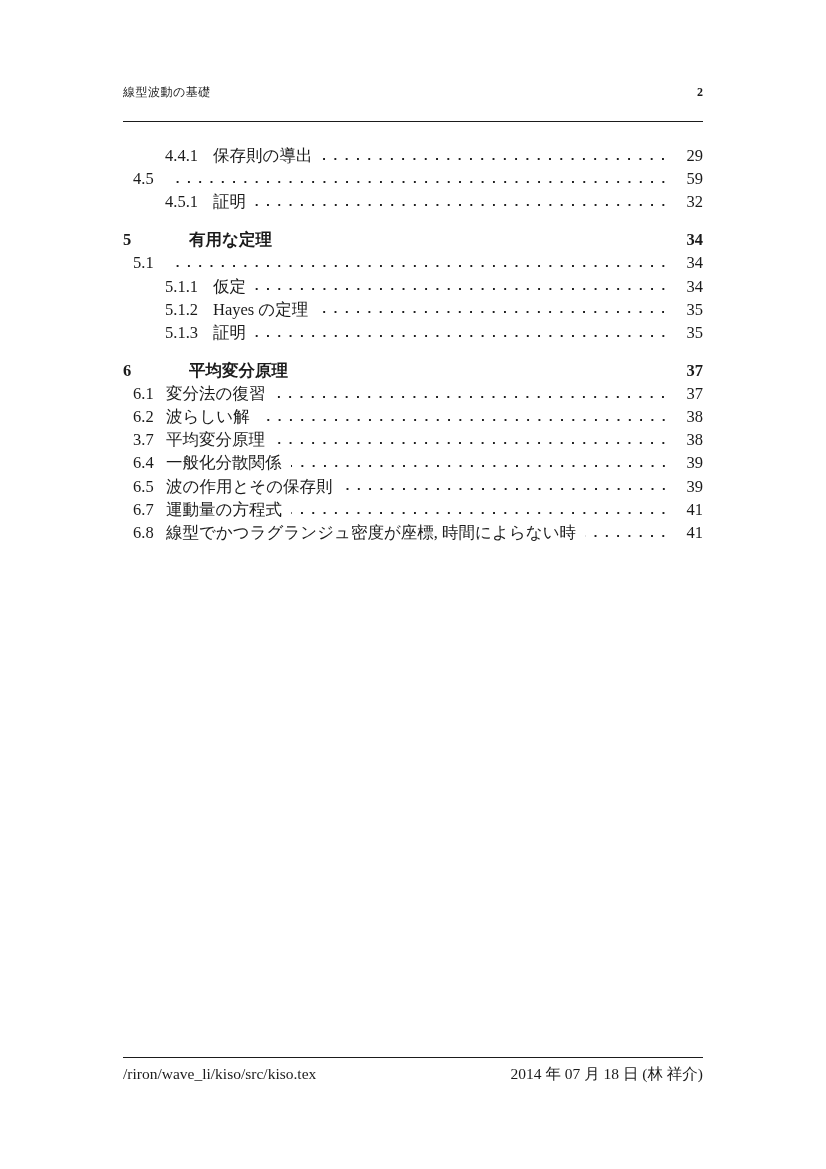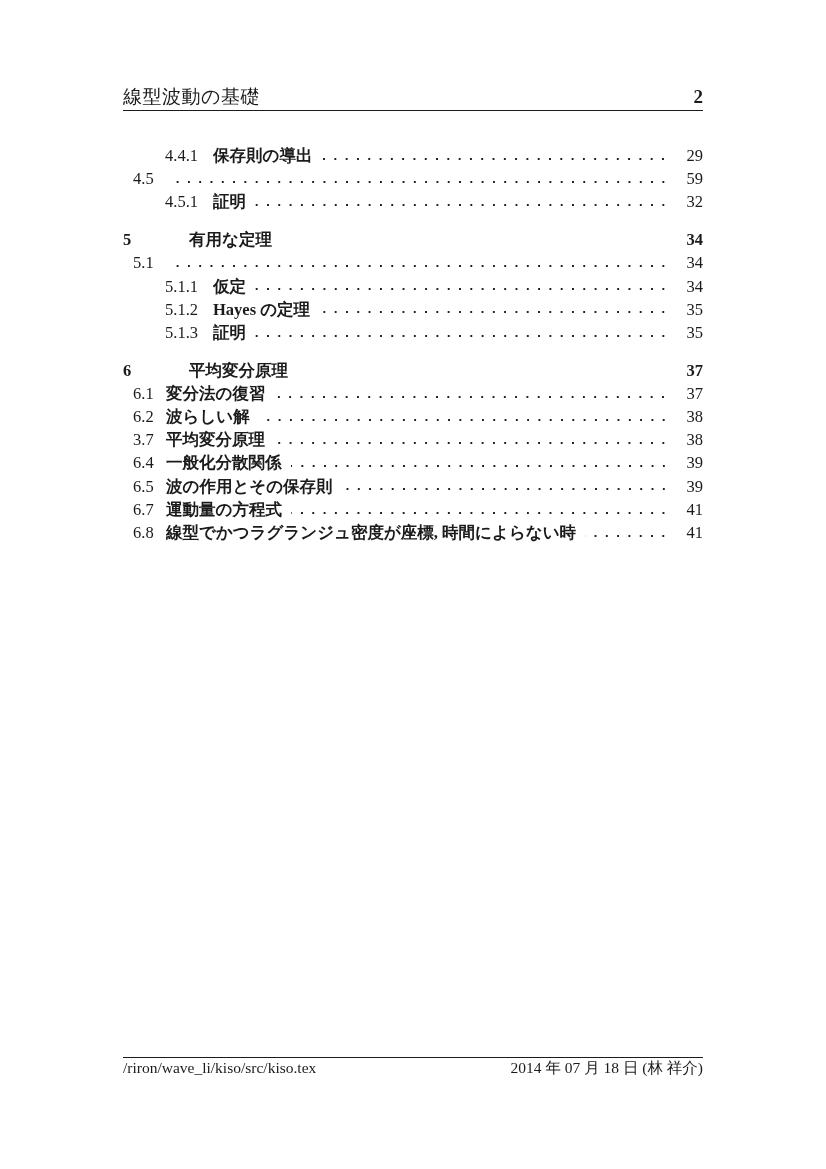--- a/index.html
+++ b/index.html
@@ -11,40 +11,40 @@
   }
 
   
   .page-header {
     position: absolute;
     left: 123px; right: 123px; top: 84px;
     display: flex;
     justify-content: space-between;
     align-items: baseline;
     border-bottom: 1.4px solid #1b1b1b;
-    padding-bottom: 0;
-    font-size: 19px;
+    padding-bottom: 20px;
+    font-size: 12px;
   }
   .page-header .hdr-title { letter-spacing: 0.5px; }
   .page-header .hdr-page  { font-weight: bold; }
 
   
   .toc {
     position: absolute;
     left: 123px; right: 123px; top: 144px;
     font-size: 16.5px;
   }
   .toc-row {
     display: flex;
     align-items: baseline;
     line-height: 23.2px;
     white-space: nowrap;
   }
   .toc-row .num   { flex: 0 0 auto; }
-  .toc-row .ttl   { flex: 0 1 auto; overflow: hidden; font-weight: bold; }
+  .toc-row .ttl   { flex: 0 1 auto; overflow: hidden; }
   .toc-row .leader {
     flex: 1 1 auto;
     min-width: 10px;
     align-self: stretch;
     margin: 0 6px 0 9px;
     background-image: radial-gradient(circle, #1f1f1f 1.15px, rgba(0,0,0,0) 1.5px);
     background-size: 11.3px 8px;
     background-repeat: repeat-x;
     background-position: right 2px bottom 4.5px;
   }
@@ -62,20 +62,21 @@
   .toc-row.section .num { width: 33px; }
 
   .toc-row.subsection { padding-left: 42px; }
   .toc-row.subsection .num { width: 48px; }
 
   
   .page-footer {
     position: absolute;
     left: 123px; right: 123px; top: 1057px;
     border-top: 1.4px solid #1b1b1b;
+    padding-top: 6px;
     display: flex;
     justify-content: space-between;
     align-items: baseline;
     font-size: 15.5px;
   }
 </style>
 </head>
 <body>
 
 <div class="page-header">

